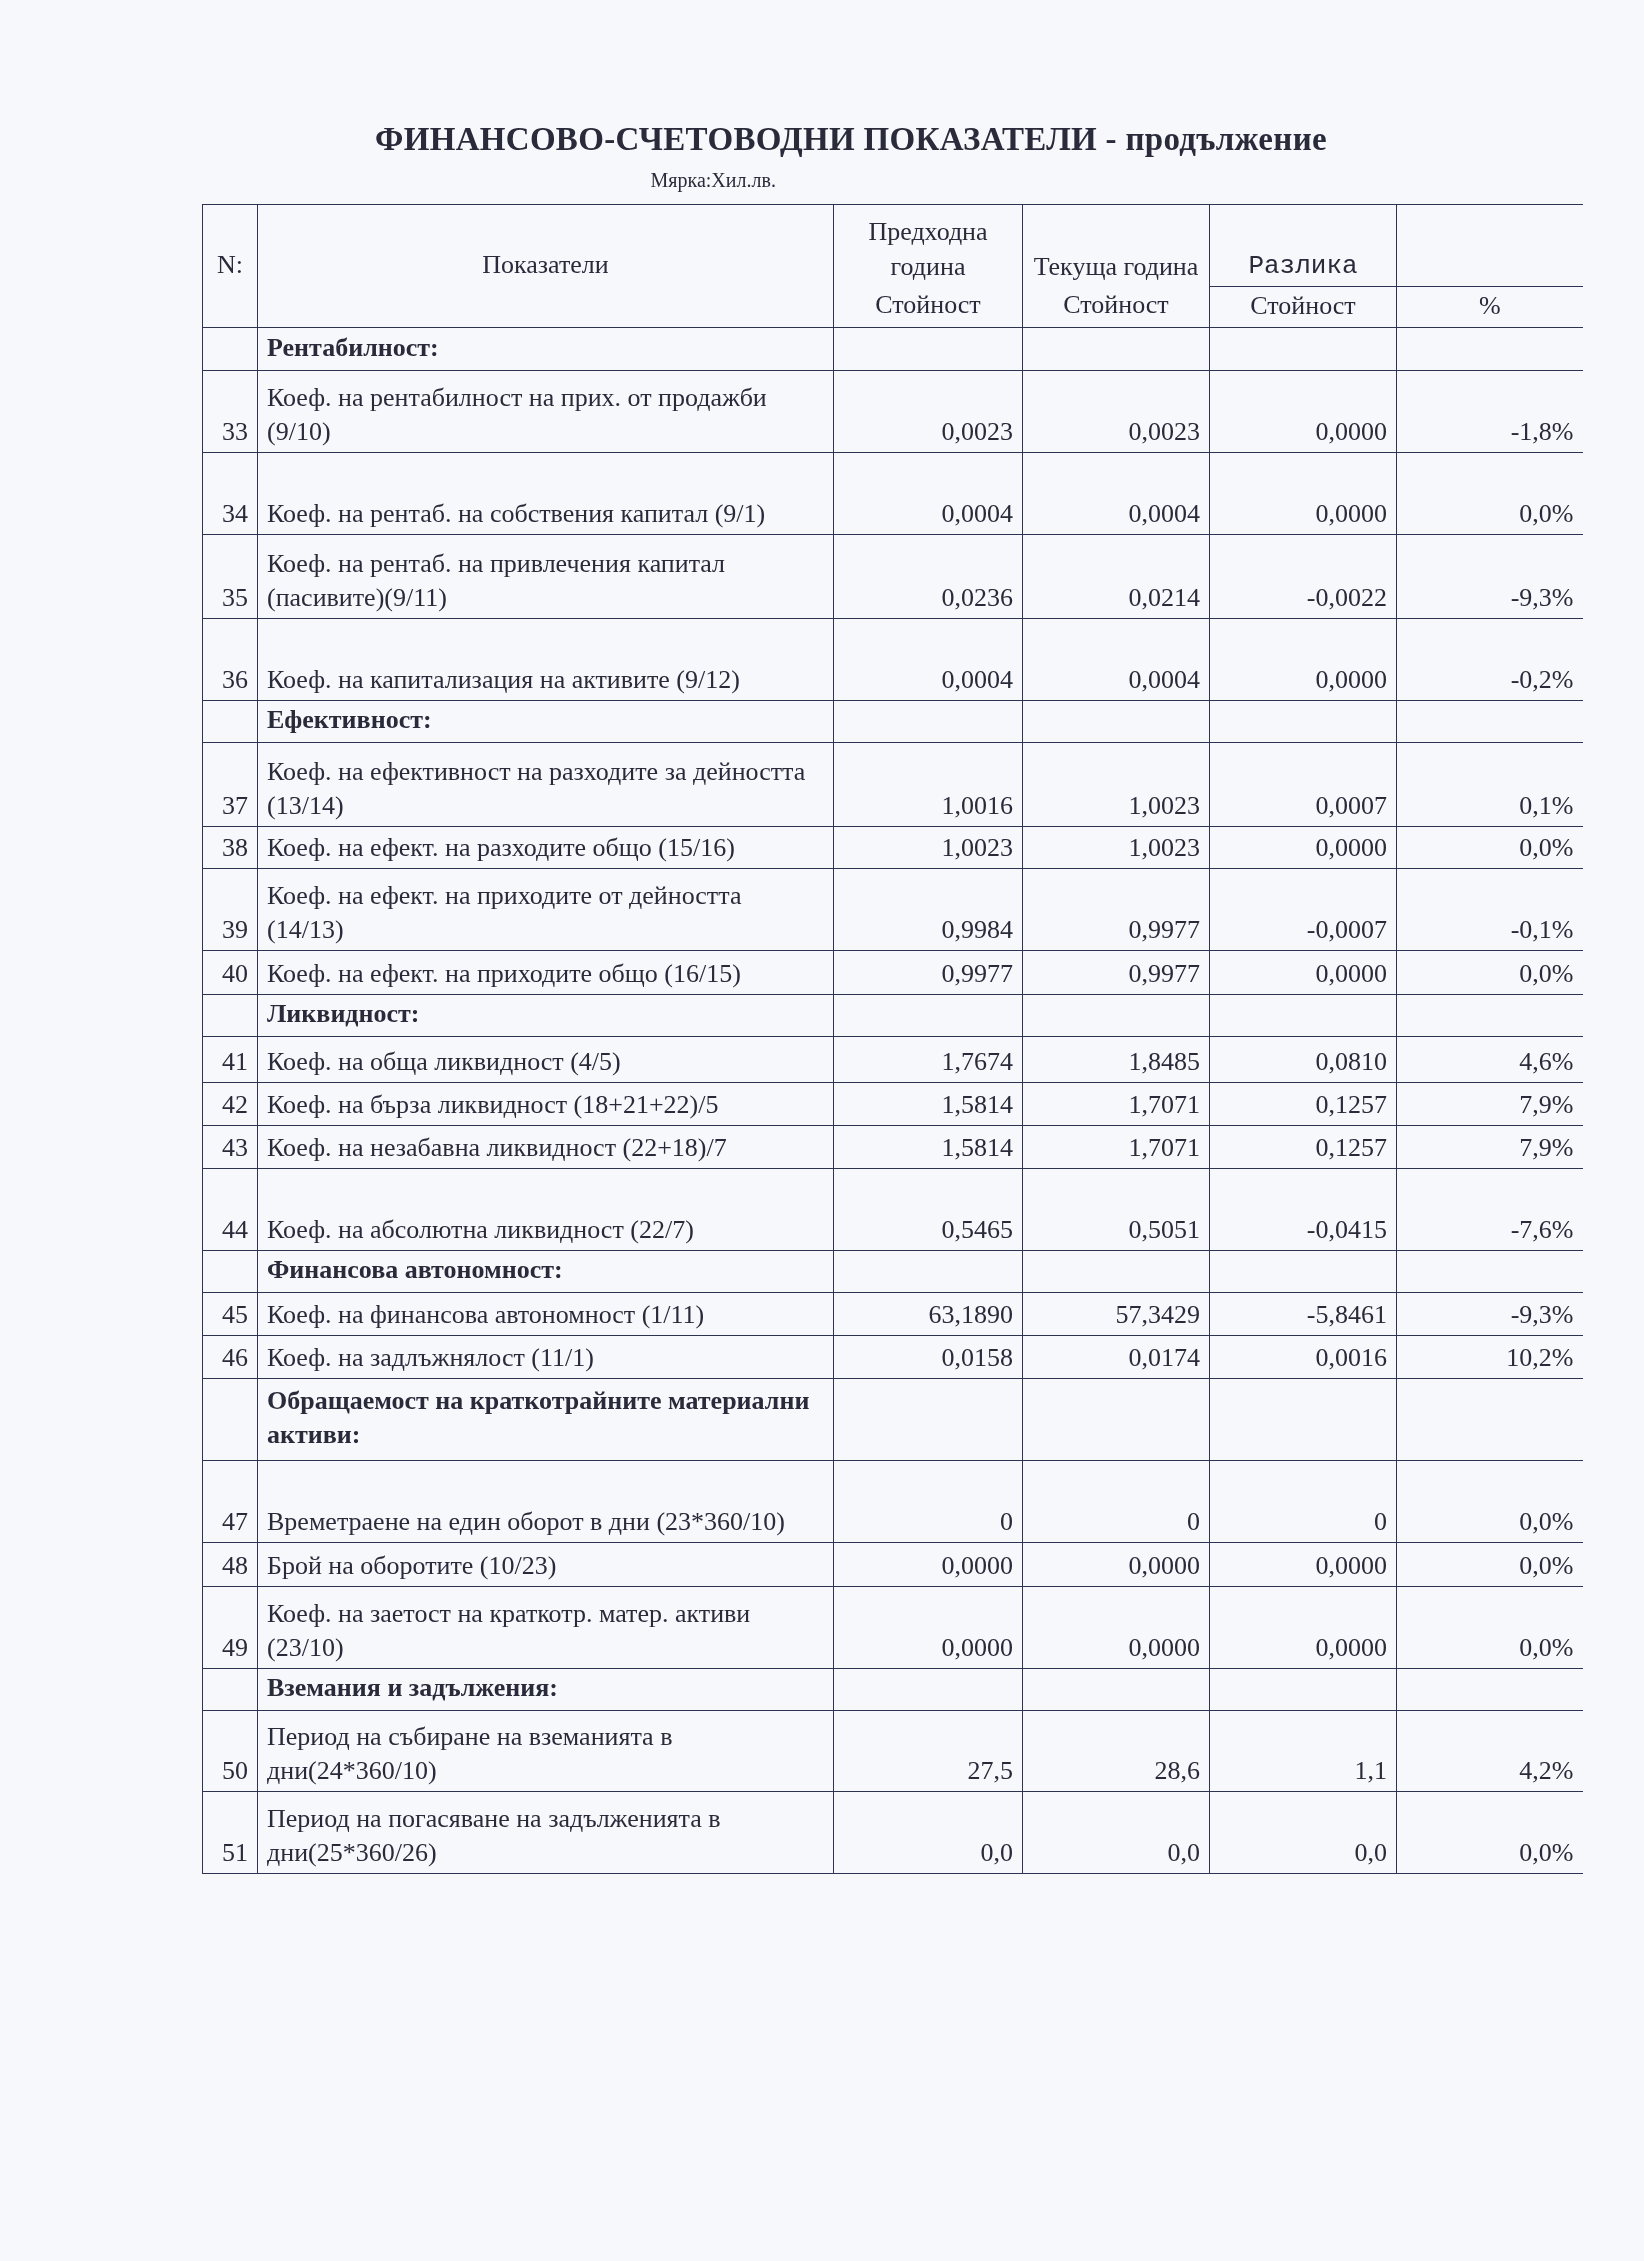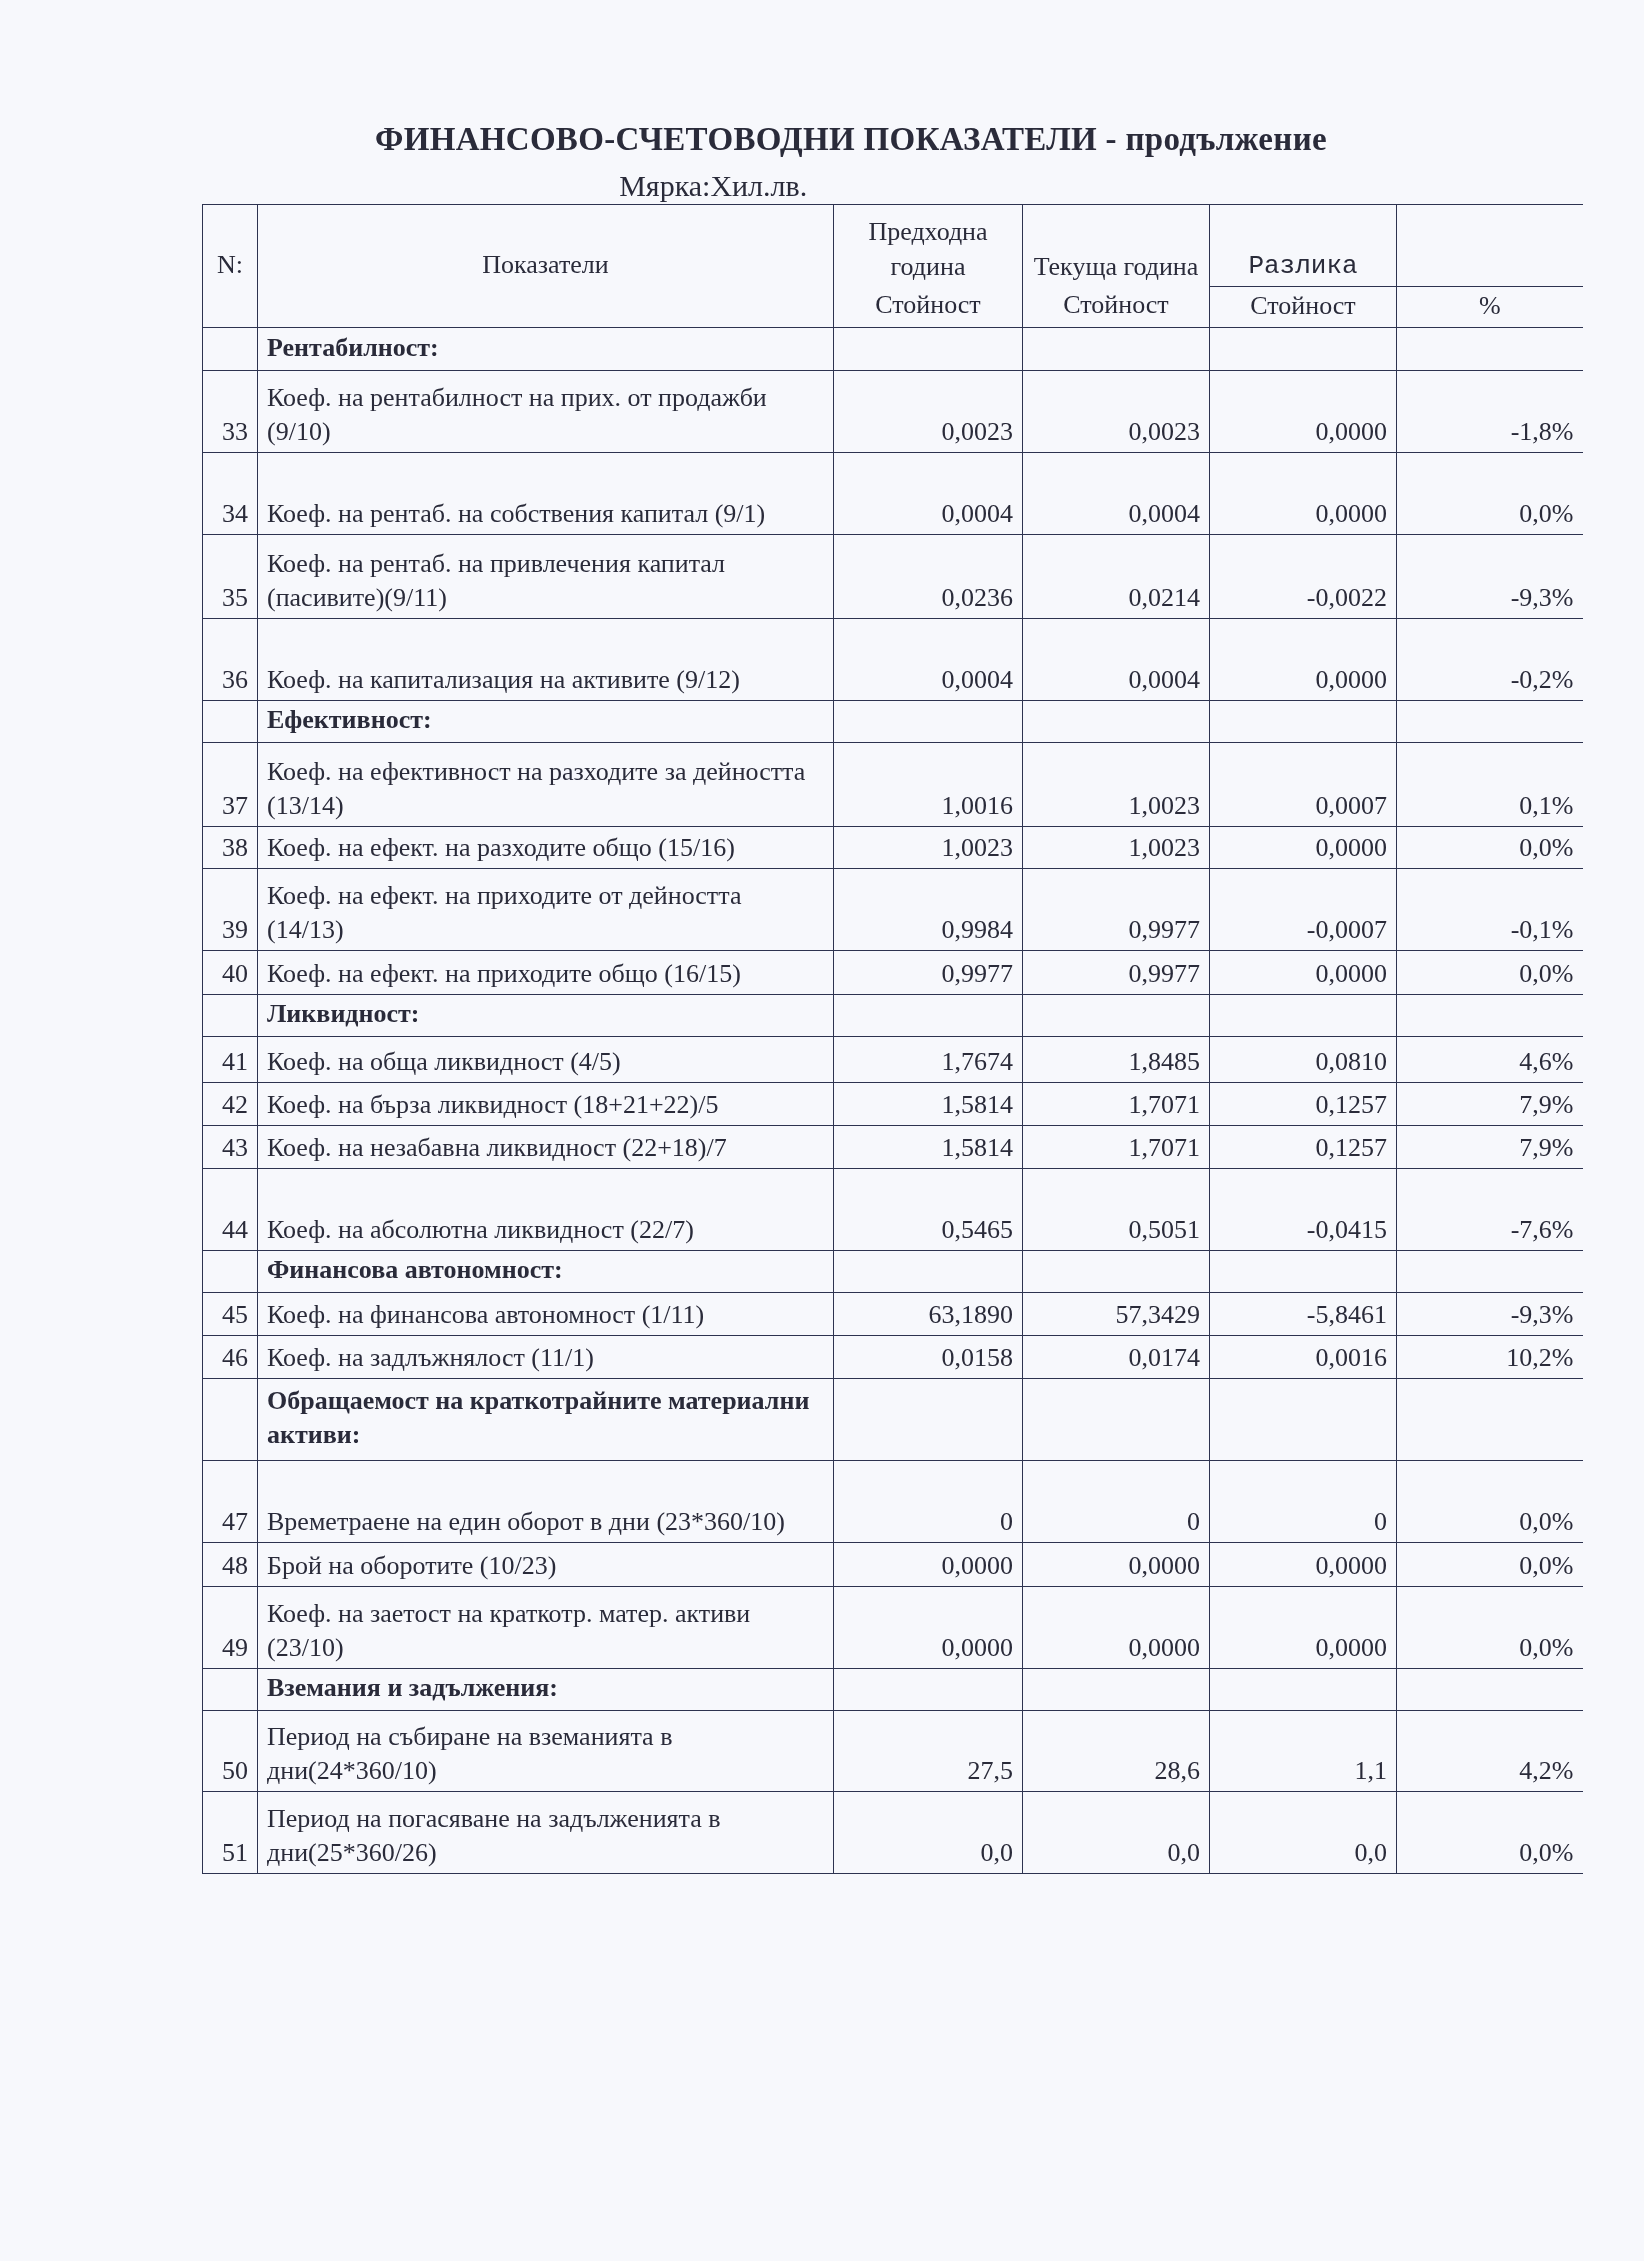--- a/index.html
+++ b/index.html
@@ -11,21 +11,21 @@
     color: #2a2b3a;
     overflow: hidden;
   }
   .title {
     position: absolute; left: 0; width: 1644px; top: 121px;
     text-align: center; font-weight: bold; font-size: 33px; letter-spacing: 0.3px;
     padding-left: 58px; box-sizing: border-box;
   }
   .unit {
     position: absolute; left: 0; width: 1420px; top: 169px;
-    text-align: center; font-size: 30px; padding-left: 6.4px; box-sizing: border-box;
+    text-align: center; font-size: 20px; padding-left: 6.4px; box-sizing: border-box;
   }
   table.grid {
     position: absolute; left: 202px; top: 204px;
     border-collapse: collapse; table-layout: fixed;
     font-size: 26px;
   }
   table.grid td, table.grid th {
     border-top: 1.9px solid #2d3350;
     border-bottom: 1.9px solid #2d3350;
     border-left: 1.3px solid #2d3350;

